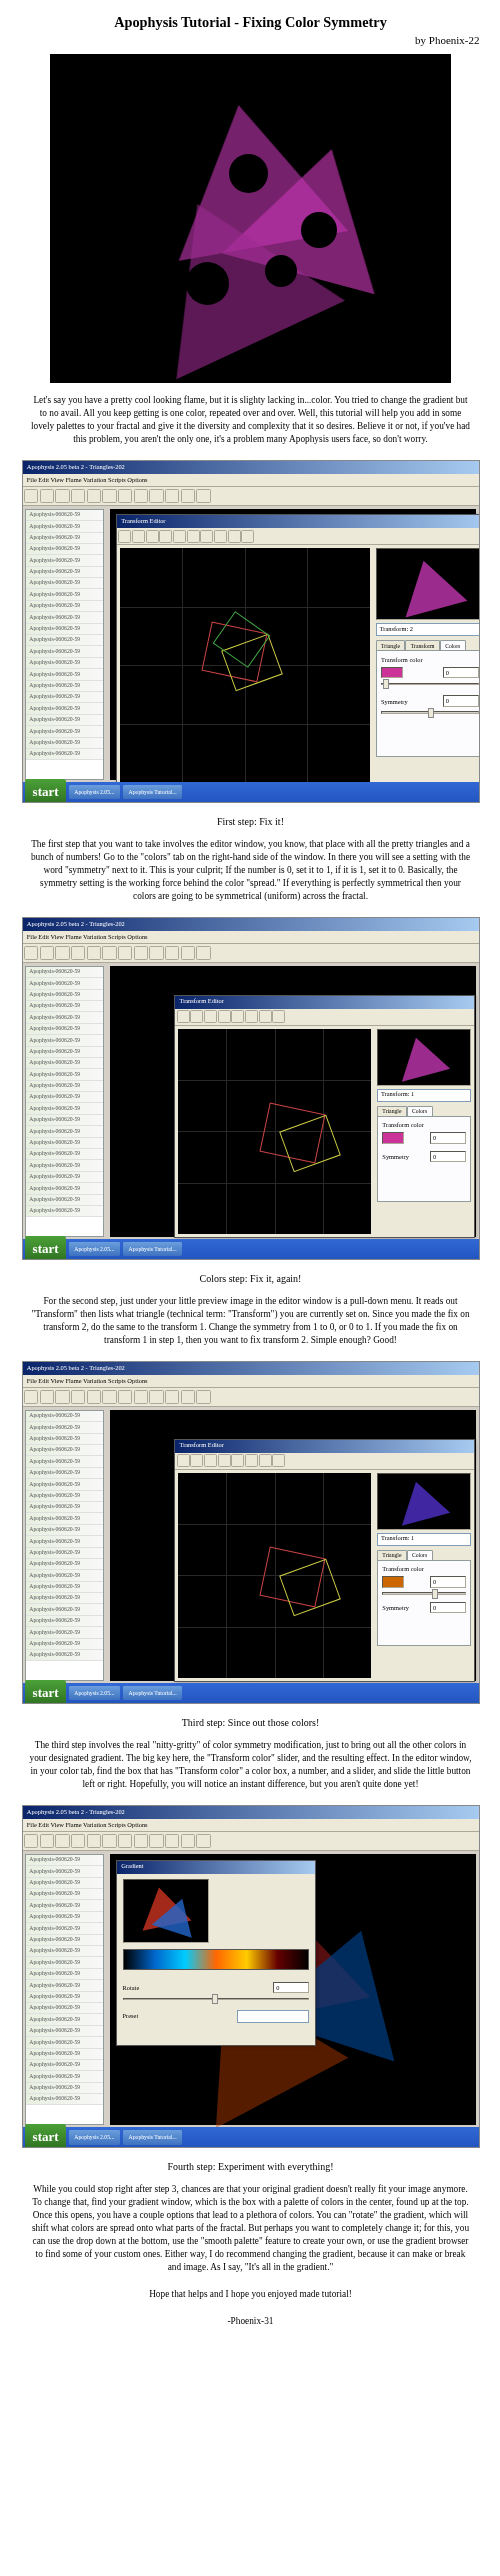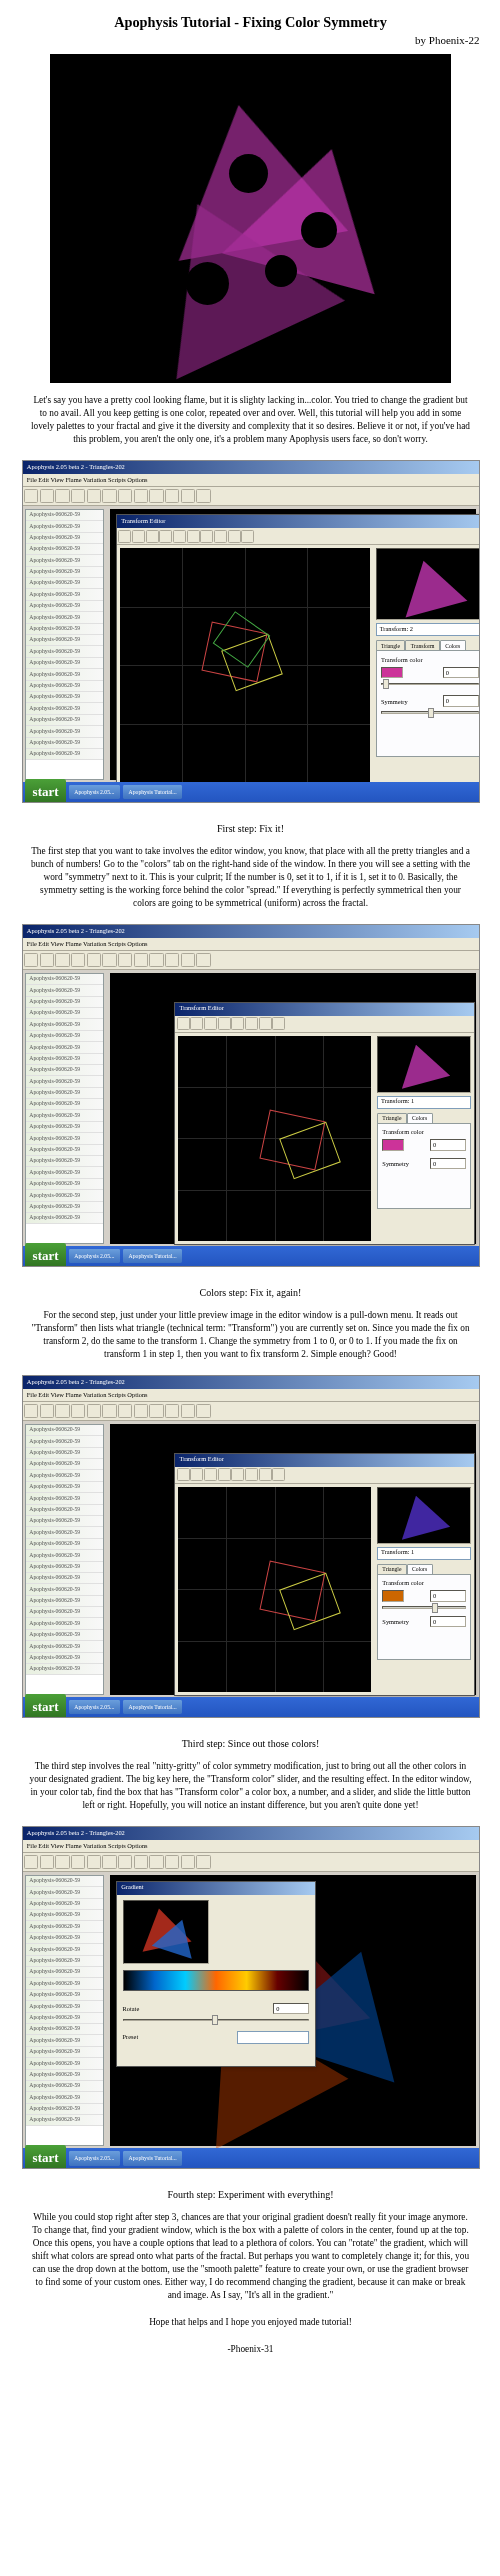--- a/index.html
+++ b/index.html
@@ -75,21 +75,21 @@
 
     .para {
       text-align: center;
       font-size: 9.3px;
       line-height: 1.4;
       margin: 10.7px 7.2px 14.3px;
     }
     .step-heading {
       text-align: center;
       font-size: 10px;
-      margin-top: 20px;
+      margin-top: 13px;
       font-family: Liberation Serif, serif;
     }
 
     .screenshot {
       width: 458px;
       height: 343px;
       margin: 0 auto;
       background: #d4d0c8;
       border: 0.7px solid #888;
       position: relative;

